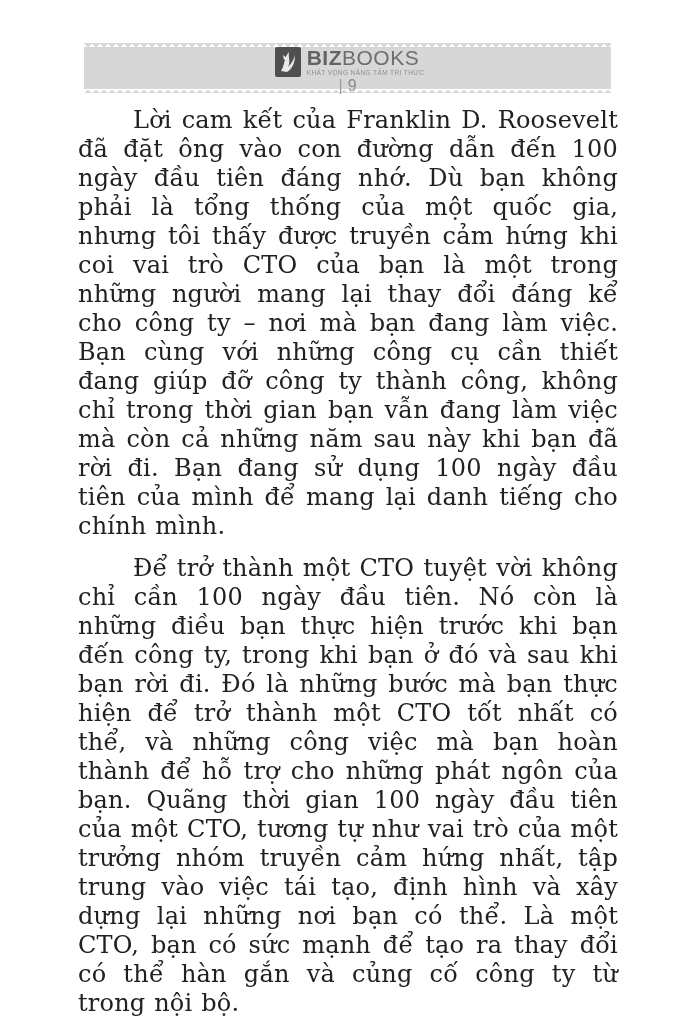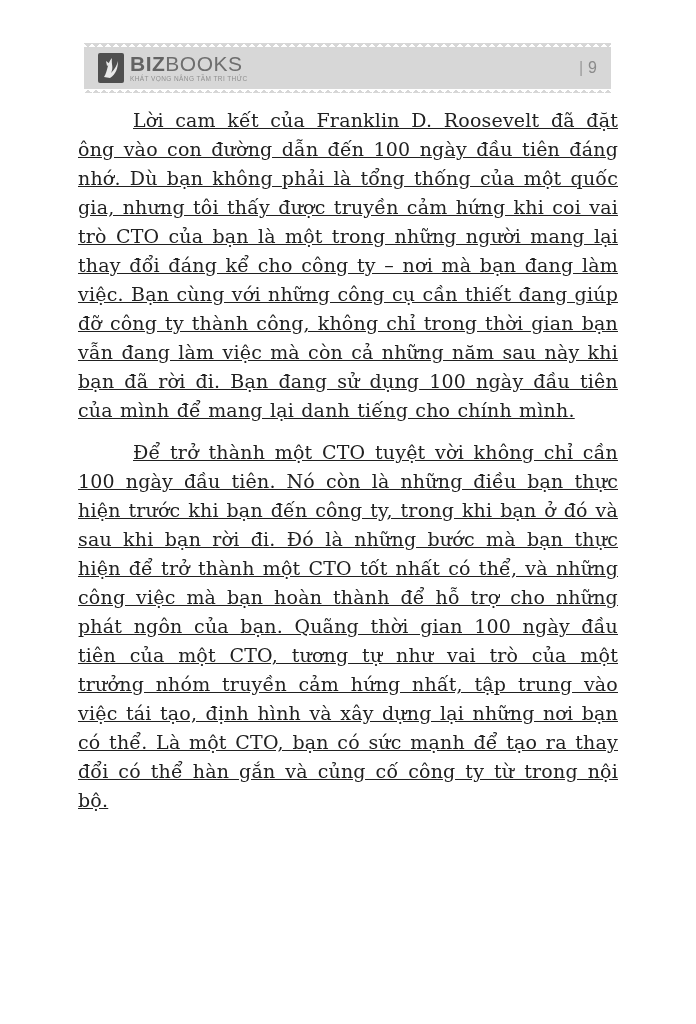--- a/index.html
+++ b/index.html
@@ -18,20 +18,21 @@
     left: 84px;
     top: 47px;
     width: 527px;
     height: 42px;
     background: #d7d7d7;
     display: flex;
     align-items: center;
     justify-content: space-between;
     padding: 0 10px 0 14px;
     box-sizing: border-box;
+    flex-direction: column;
   }
   
   .header-band::before {
     content: "";
     position: absolute;
     bottom: 100%;
     left: 0;
     right: 0;
     height: 4px;
     background: conic-gradient(from -45deg at 50% 100%, #d7d7d7 0 90deg, transparent 90deg) 0 0 / 8px 4px repeat-x;
@@ -92,27 +93,26 @@
   
   .text-block {
     position: absolute;
     left: 78px;
     top: 106px;
     width: 540px;
     color: #212121;
   }
   .text-block p {
     margin: 0 0 13px 0;
-    font-size: 19px;
+    font-size: 24px;
     line-height: 29px;
     text-align: justify;
     text-indent: 55px;
     letter-spacing: 0.2px;
     word-spacing: 1px;
-    text-decoration: underline;
   }
 </style>
 </head>
 <body>
 
 <header class="header-band">
   <div class="brand">
     <svg class="brand-mark" viewBox="0 0 26 30" xmlns="http://www.w3.org/2000/svg">
       <rect x="0" y="0" width="26" height="30" rx="2" fill="#4f4f4f"></rect>
       <path d="M6 24 C10 18, 9 10, 14 5 C13 12, 16 14, 13 20 C17 16, 19 12, 20 8 C20 15, 18 21, 12 25 Z" fill="#e9e9e9"></path>

